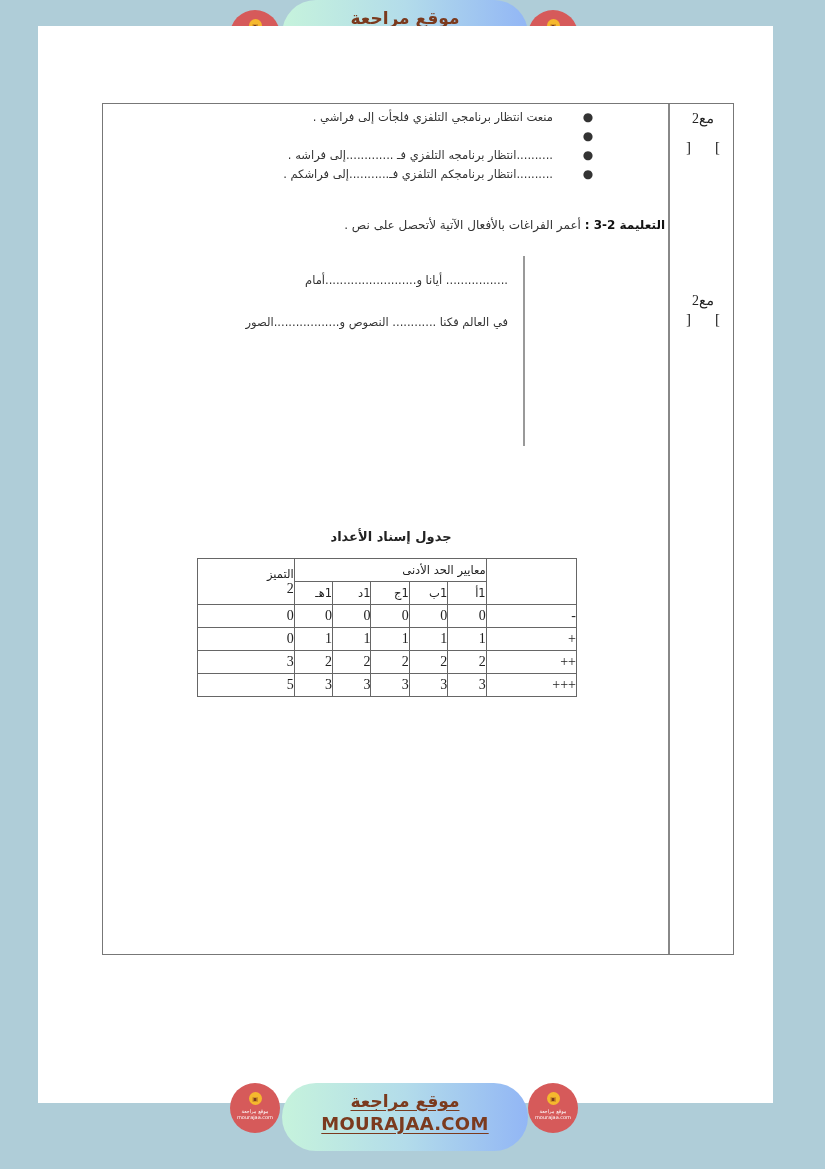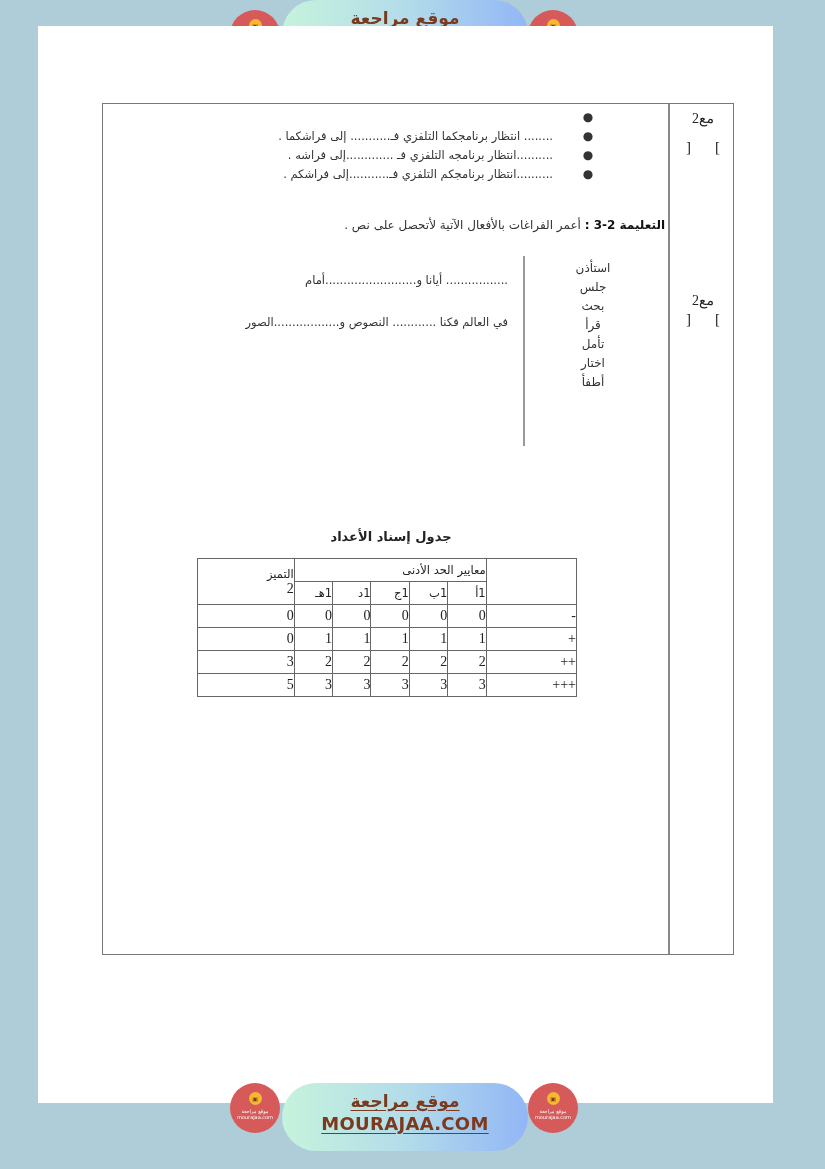--- a/index.html
+++ b/index.html
@@ -125,24 +125,24 @@
     <div style="direction:rtl;">مع2</div>
     <div class="bracket">
       <span>]</span>
       <span>[</span>
     </div>
   </div>
 
   <div class="bullets rtl">
     <div class="row">
       <span class="dot">●</span>
-    </div>
-    <div class="row">
-      <span class="dot">●</span>
-      <span>........ انتظار برنامجكما التلفزي فـ........... إلى فراشكما .</span>
+      <span>منعت انتظار برنامجي التلفزي فلجأت إلى فراشي .</span>
+    </div>
+    <div class="row">
+      <span class="dot">●</span>
     </div>
     <div class="row">
       <span class="dot">●</span>
       <span>..........انتظار برنامجه التلفزي فـ .............إلى فراشه .</span>
     </div>
     <div class="row">
       <span class="dot">●</span>
       <span>..........انتظار برنامجكم التلفزي فـ...........إلى فراشكم .</span>
     </div>
   </div>
@@ -152,29 +152,20 @@
     <span>أعمر الفراغات بالأفعال الآتية لأتحصل على نص .</span>
   </div>
 
   <div class="fill-text rtl">
     <div>.................  أيانا و.........................أمام</div>
     <div>في العالم فكنا ............ النصوص و..................الصور</div>
   </div>
 
   <div class="vline"></div>
 
-  <div class="verbs rtl">
-    <div>استأذن</div>
-    <div>جلس</div>
-    <div>بحث</div>
-    <div>قرأ</div>
-    <div>تأمل</div>
-    <div>اختار</div>
-    <div>أطفأ</div>
-  </div>
 
   <div class="side-label" style="top:188px;">
     <div style="direction:rtl;">مع2</div>
     <div class="bracket" style="margin-top:2px;">
       <span>]</span>
       <span>[</span>
     </div>
   </div>
 
   <div class="table-title rtl">جدول إسناد الأعداد</div>

